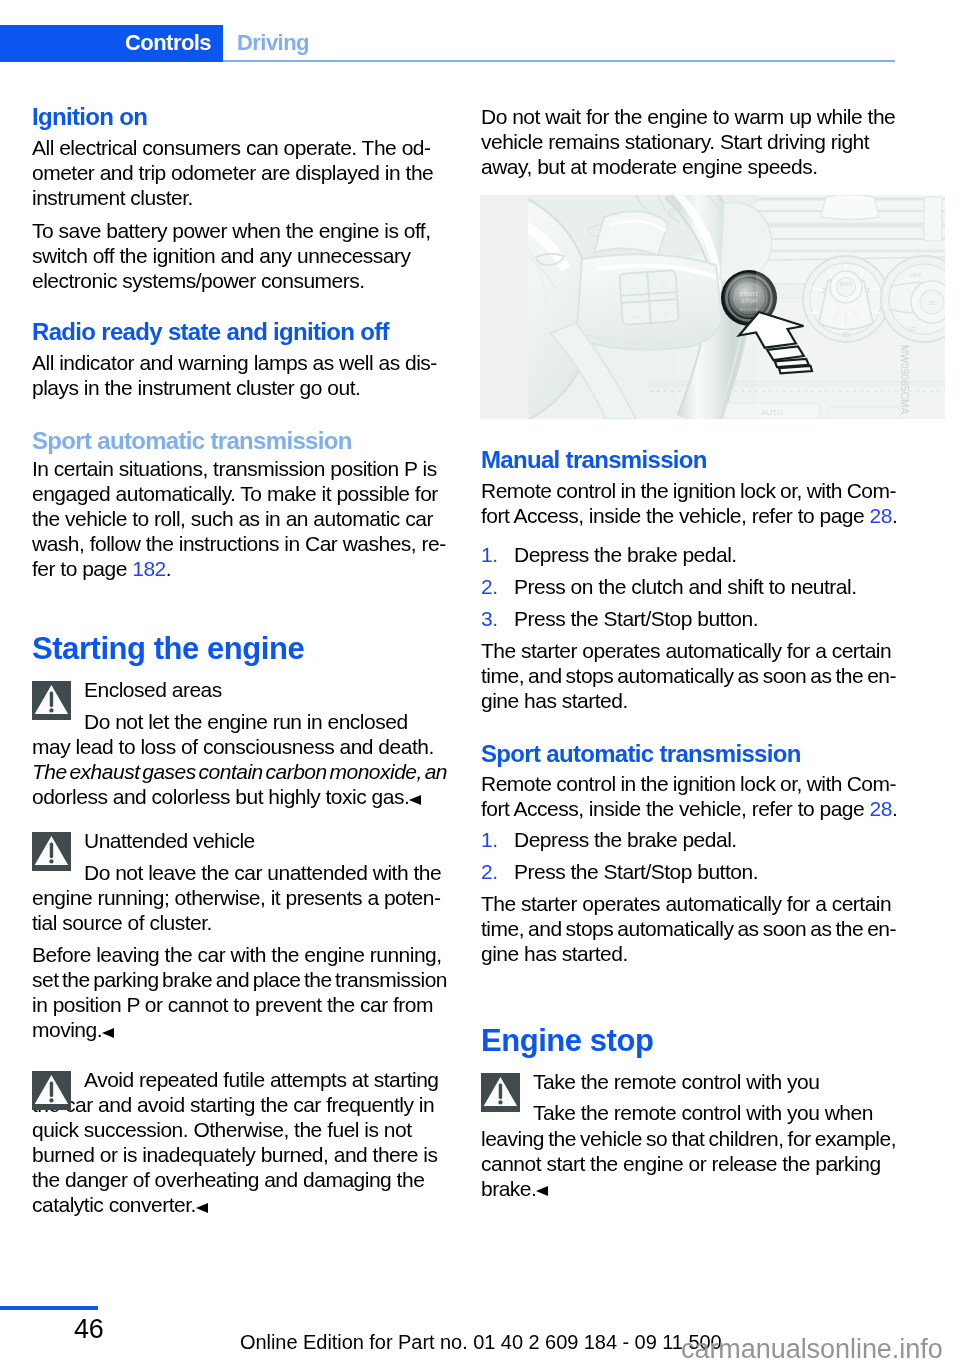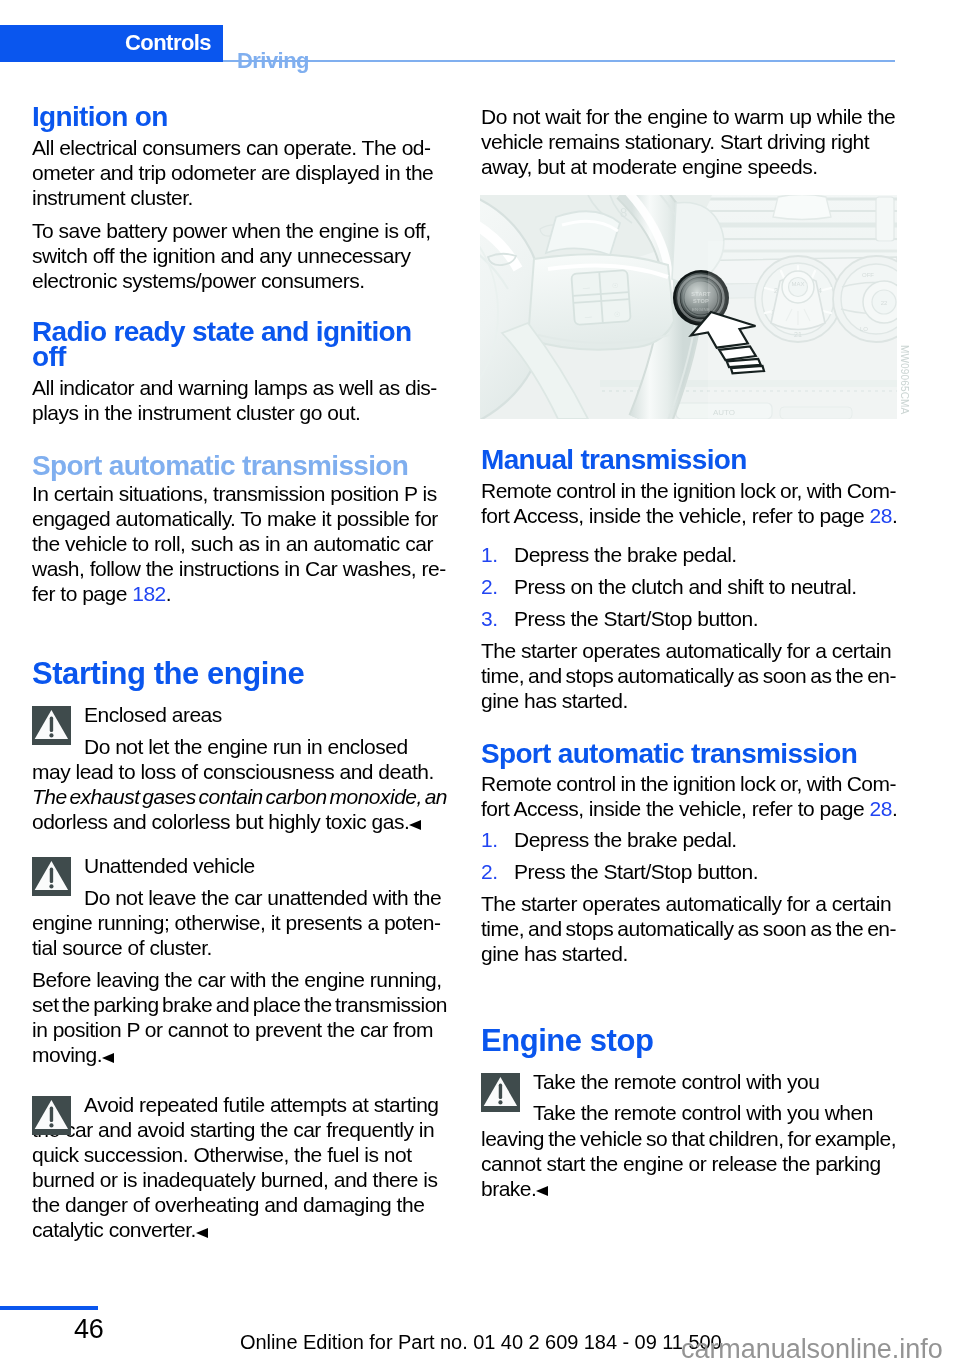--- a/index.html
+++ b/index.html
@@ -8,28 +8,28 @@
   body{width:960px;height:1362px;background:#ffffff;
        font-family:"Liberation Sans",sans-serif;
        -webkit-font-smoothing:antialiased;}
   .page{position:relative;width:960px;height:1362px;overflow:hidden;}
 
   
   .hdr{position:absolute;left:0;top:25px;height:37px;width:895px;}
   .hdr-tab-active{position:absolute;left:0;top:0;width:223px;height:37px;background:var(--accent);}
   .hdr-rule{position:absolute;left:223px;top:35px;width:672px;height:2px;background:var(--accent-light);}
   .hdr-label-active{position:absolute;left:125px;top:5px;font-size:22px;font-weight:bold;color:#ffffff;letter-spacing:-0.55px;}
-  .hdr-label-inactive{position:absolute;left:237px;top:5px;font-size:22px;font-weight:bold;color:var(--accent-light);letter-spacing:-0.55px;margin-top:18px;}
+  .hdr-label-inactive{position:absolute;left:237px;top:5px;font-size:22px;font-weight:bold;color:var(--accent-light);letter-spacing:-0.55px;}
 
   
   .col{position:absolute;width:415px;}
   .col-left{left:32px;top:104px;}
   .col-right{left:481px;top:104px;}
 
-  h2.sec{font-size:28px;font-weight:bold;color:var(--accent);margin:0 0 6px 0;line-height:25px;letter-spacing:-0.68px;}
+  h2.sec{font-size:24px;font-weight:bold;color:var(--accent);margin:0 0 6px 0;line-height:25px;letter-spacing:-0.68px;}
   h2.sec.light{color:var(--accent-light);}
   h2.sec.tight{margin-bottom:3px;}
   h2.sec.tight2{margin-bottom:4.5px;}
   h1.big{font-size:31px;font-weight:bold;color:var(--accent);margin:0 0 10px 0;line-height:36px;letter-spacing:-0.45px;}
 
   .para{font-size:21px;color:#000000;letter-spacing:-0.5px;}
   .ln{line-height:25px;white-space:pre;}
   .lnk{color:var(--link);}
   .sp{height:8px;}
   .sp-b{height:7px;}
@@ -47,21 +47,21 @@
   .step + .step{margin-top:6.9px;}
   .step-num{position:absolute;left:0;top:0;color:var(--link);}
   .sp-s{height:7px;}
   .sp-w{height:19px;}
   .sp-w2{height:18px;}
   .endmark{display:inline-block;width:0;height:0;vertical-align:-0.5px;
            border-top:5.4px solid transparent;border-bottom:5.4px solid transparent;
            border-right:12.5px solid #000;}
 
   
-  .figbox{position:relative;left:-1px;margin:16px 0 28px 0;width:417px;height:224px;overflow:hidden;background:var(--figbg);}
+  .figbox{position:relative;left:-1px;margin:16px 0 28px 0;width:417px;height:224px;overflow:hidden;background:var(--figbg);padding-left:48px;}
   .figcode{position:absolute;left:429px;top:241px;font-size:10px;color:#cbd5d3;
            transform:rotate(90deg);transform-origin:left top;letter-spacing:0.15px;white-space:nowrap;}
 
   
   .warn{position:relative;}
   .warn-icon{position:absolute;left:0px;top:4px;width:39px;height:39px;}
   .warn .ln.t1{padding-left:52px;}
   .warn .ln.t2{text-indent:52px;margin-top:6.5px;margin-bottom:0.6px;}
 
 

